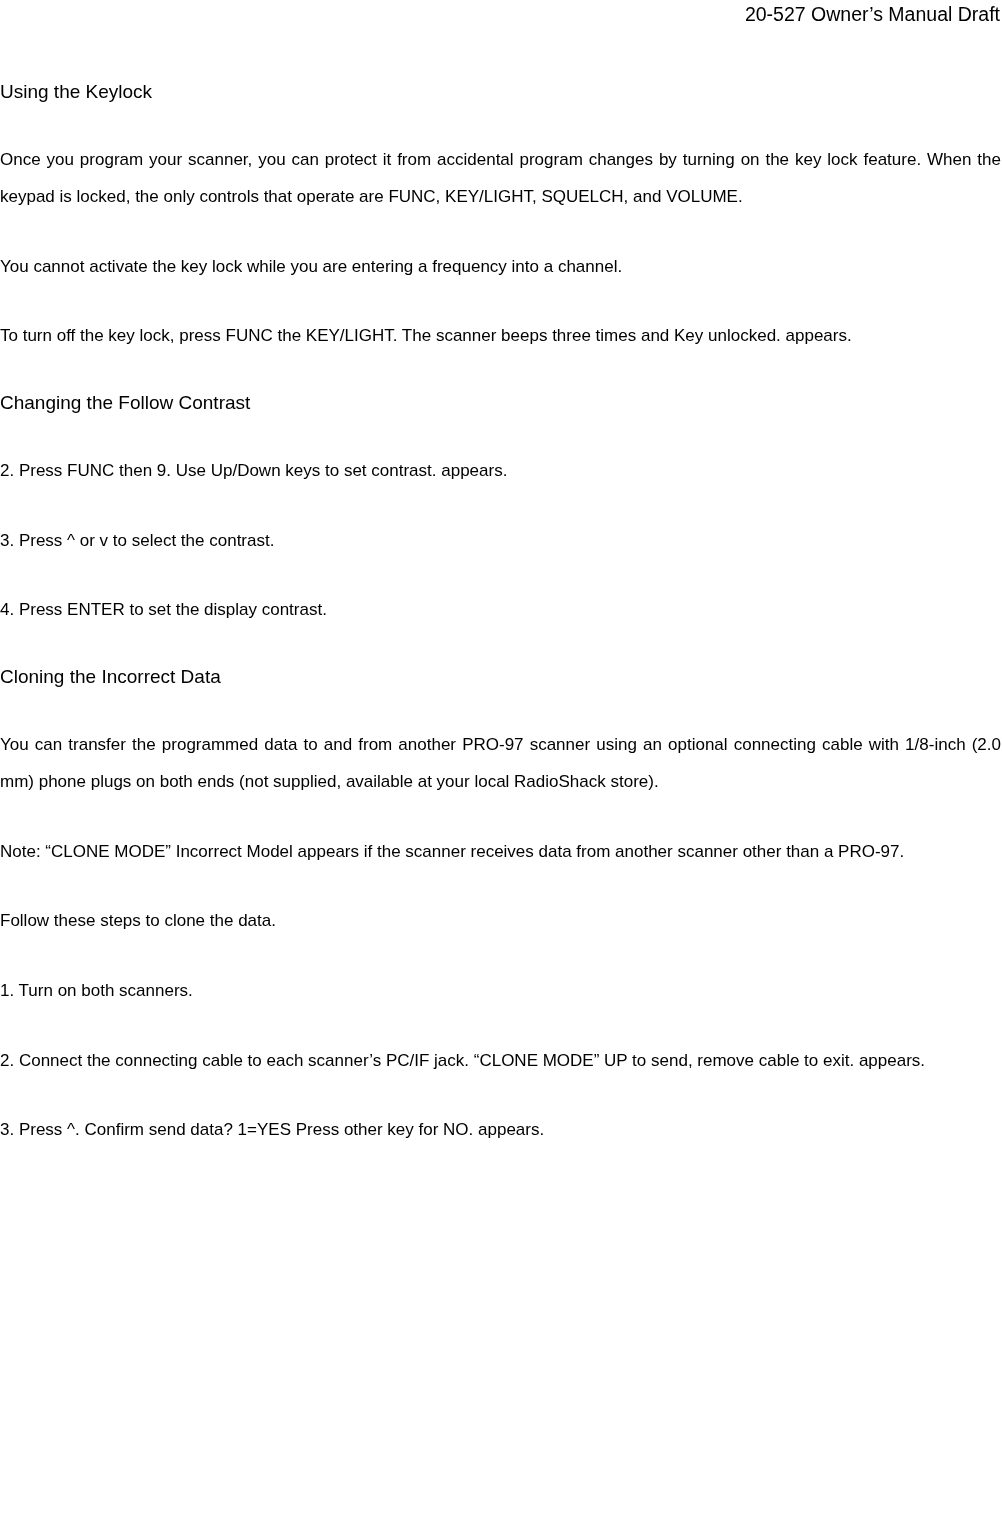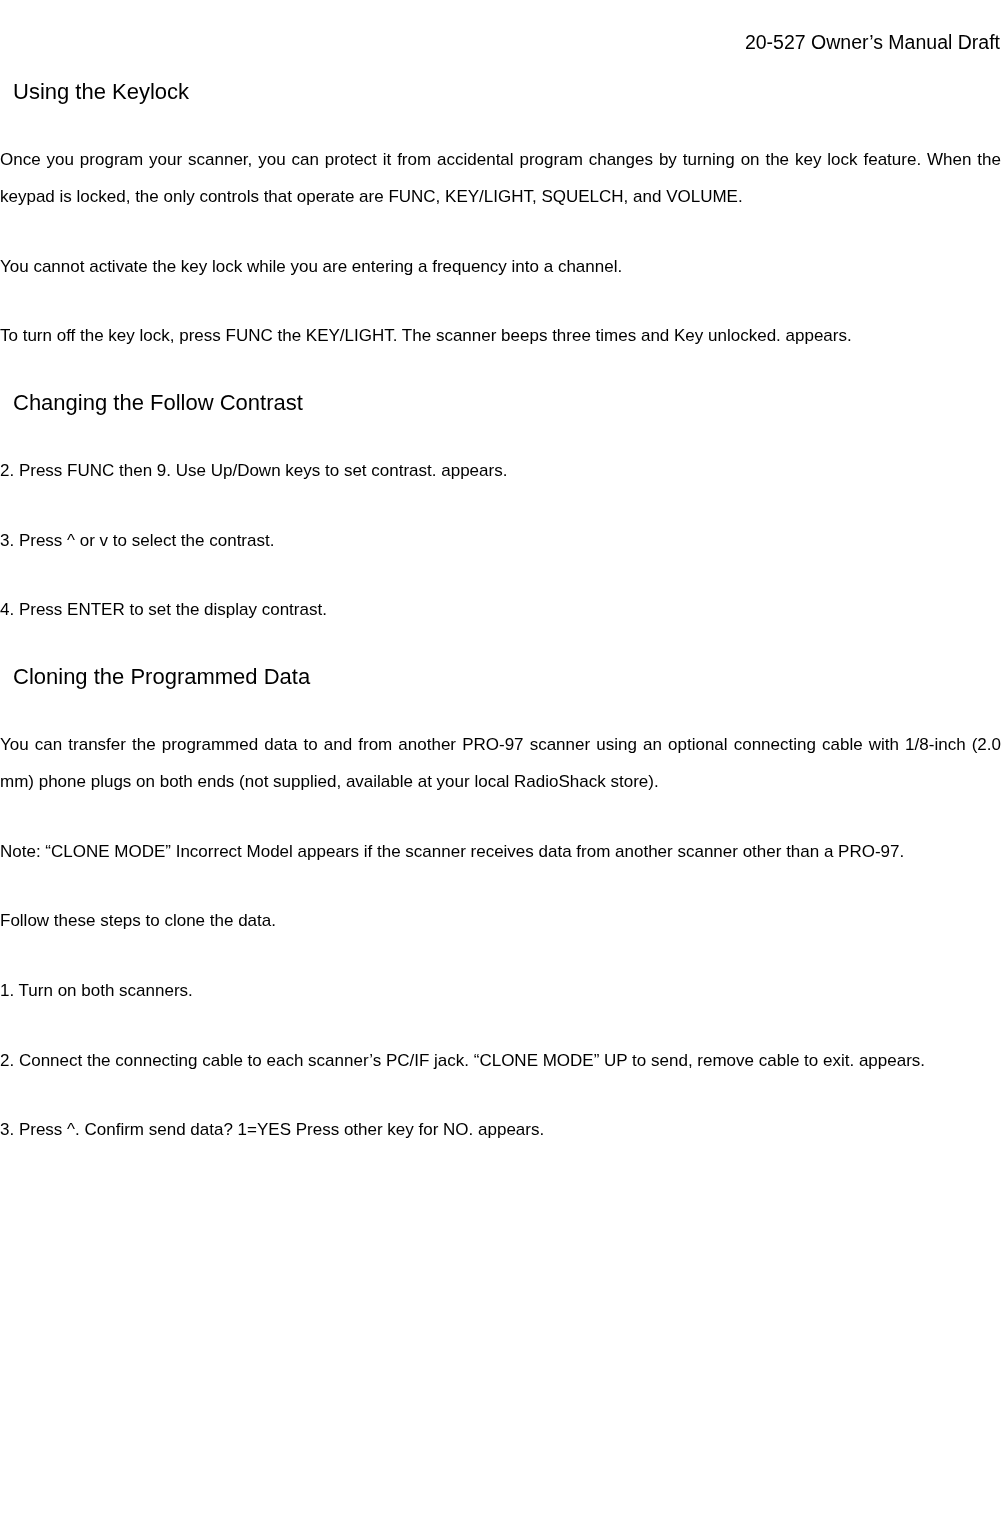--- a/index.html
+++ b/index.html
@@ -2,30 +2,30 @@
 <html><head>
 <meta charset="utf-8">
 <style>
   html, body { margin: 0; padding: 0; background: #ffffff; }
   body {
     width: 1002px; height: 1522px; position: relative; overflow: hidden;
     font-family: "Liberation Sans", sans-serif; color: #000000;
   }
   .header {
     position: absolute; top: 2px; right: 2px;
-    font-size: 19.5px; line-height: 24px; text-align: right; margin-top: 28px;
+    font-size: 19.5px; line-height: 24px; text-align: right;
   }
   .content {
     position: absolute; left: 0; top: 76px; width: 1001px;
   }
   .para {
     font-size: 17px; line-height: 37px; margin: 0 0 32.6px 0;
     text-align: justify;
   }
-  .heading { font-size: 22px; line-height: 32.6px; margin: 0 0 32.6px 0; padding-left: 13px; }
+  .heading { font-size: 19px; line-height: 32.6px; margin: 0 0 32.6px 0; }
   .footer {
     position: absolute; top: 1560px; left: 0; width: 1002px;
     text-align: center; font-size: 19.5px; line-height: 24px;
   }
   .footer span { position: relative; left: -5px; }
 </style>
 </head>
 <body>
 
 <div class="header">
@@ -37,21 +37,21 @@
   <div class="heading">Using the Keylock</div>
   <p class="para">Once you program your scanner, you can protect it from accidental program changes by turning on the key lock feature. When the keypad is locked, the only controls that operate are FUNC, KEY/LIGHT, SQUELCH, and VOLUME.</p>
   <p class="para">You cannot activate the key lock while you are entering a frequency into a channel.</p>
   <p class="para">To turn off the key lock, press FUNC the KEY/LIGHT. The scanner beeps three times and Key unlocked. appears.</p>
 
   <div class="heading">Changing the Follow Contrast</div>
   <p class="para">2. Press FUNC then 9. Use Up/Down keys to set contrast. appears.</p>
   <p class="para">3. Press ^ or v to select the contrast.</p>
   <p class="para">4. Press ENTER to set the display contrast.</p>
 
-  <div class="heading">Cloning the Programmed Data</div>
+  <div class="heading">Cloning the Incorrect Data</div>
   <p class="para">You can transfer the programmed data to and from another PRO-97 scanner using an optional connecting cable with 1/8-inch (2.0 mm) phone plugs on both ends (not supplied, available at your local RadioShack store).</p>
   <p class="para">Note: “CLONE MODE” Incorrect Model appears if the scanner receives data from another scanner other than a PRO-97.</p>
   <p class="para">Follow these steps to clone the data.</p>
   <p class="para">1. Turn on both scanners.</p>
   <p class="para">2. Connect the connecting cable to each scanner’s PC/IF jack. “CLONE MODE” UP to send, remove cable to exit. appears.</p>
   <p class="para">3. Press ^. Confirm send data? 1=YES Press other key for NO. appears.</p>
 </div>
 
 <div class="footer">
   <span>Page 37 of 60</span>

